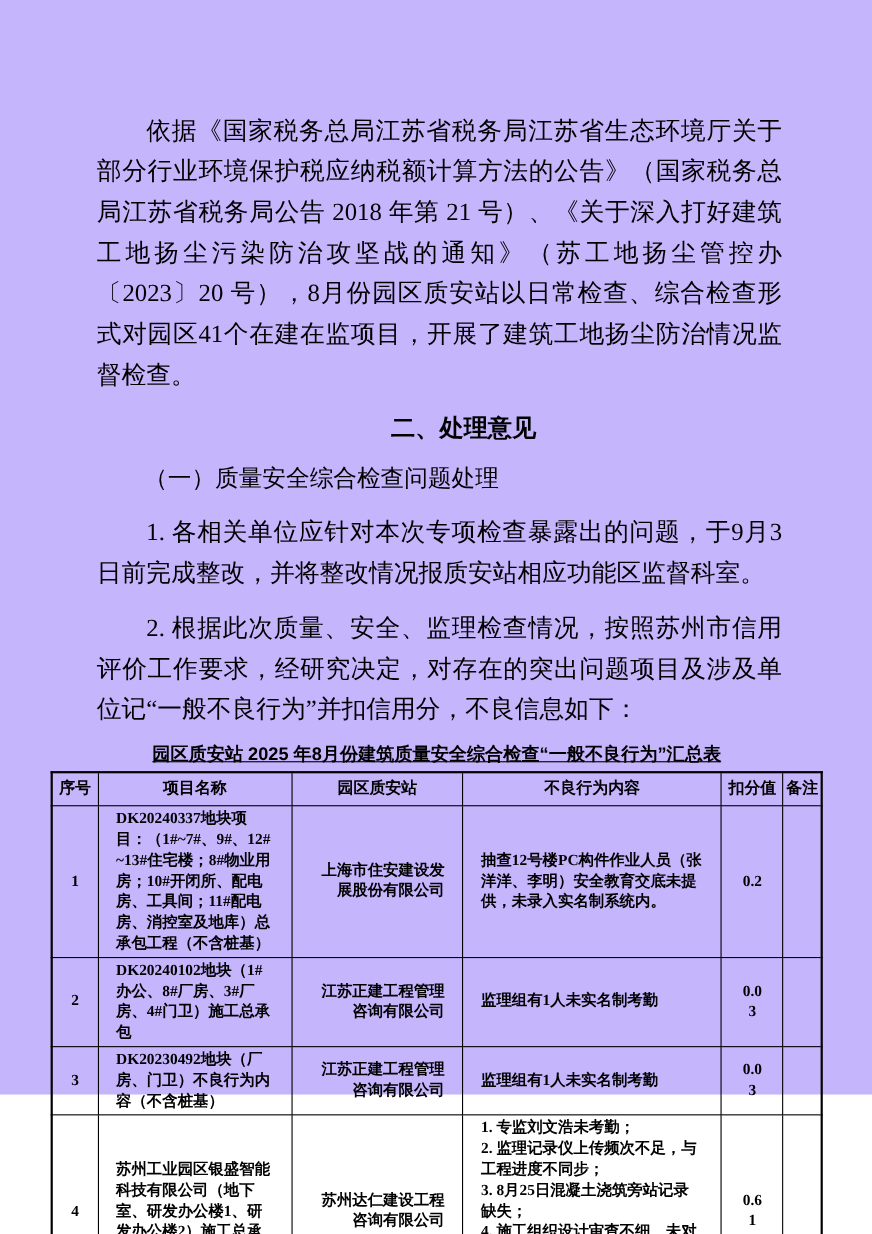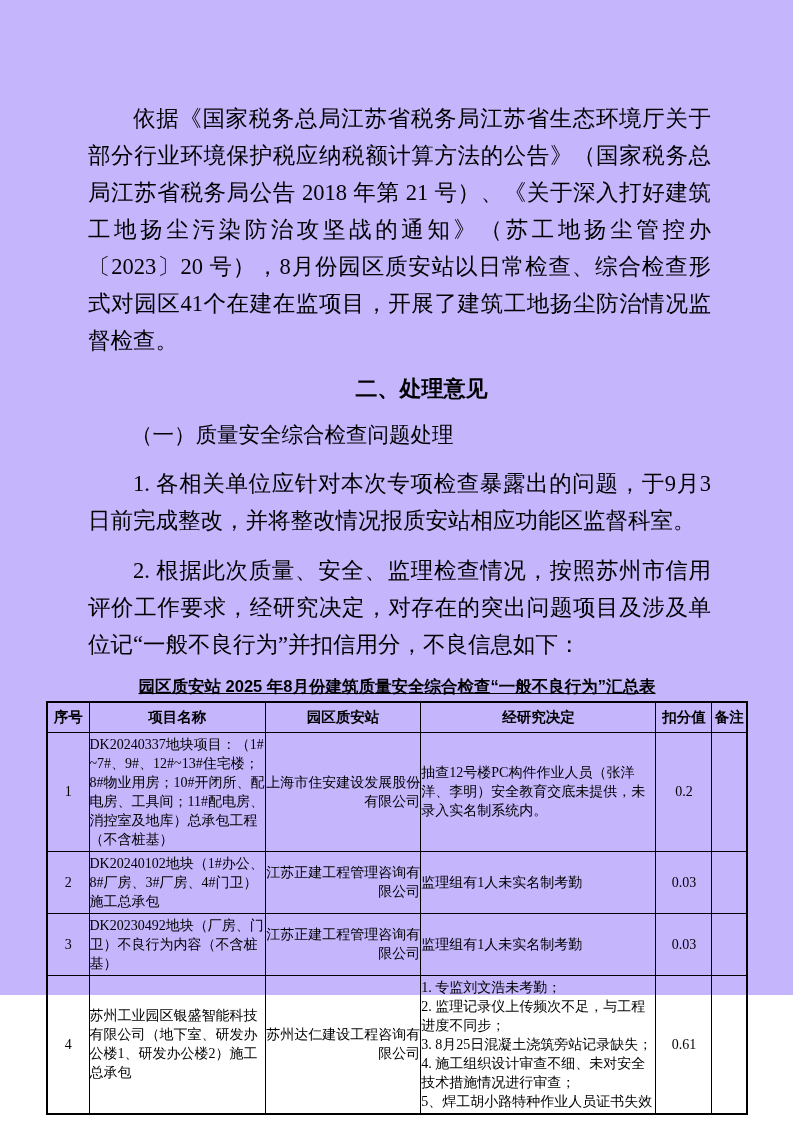--- a/index.html
+++ b/index.html
@@ -63,24 +63,25 @@
     margin-left: 46px;
     border-collapse: collapse;
     border: 2px solid #000;
     table-layout: fixed;
     font-family: "Liberation Serif", "DejaVu Serif", serif;
     font-size: 14px;
     line-height: 19px;
   }
   table.summary th, table.summary td {
     border: 1px solid #000;
-    padding: 2px 0;
+    padding: 2px 16px;
     vertical-align: middle;
     box-sizing: border-box;
     word-break: break-all;
+    font-weight: bold;
   }
   table.summary th {
     font-weight: 700;
     text-align: center;
     font-size: 14.5px;
     padding: 4px 2px;
     margin-left: 12px;
   }
   td.cell-seq, td.cell-score, td.cell-remark { text-align: center; }
   td.cell-unit { text-align: right; }
@@ -114,21 +115,21 @@
       <col style="width:22.2%">
       <col style="width:33.6%">
       <col style="width:8%">
       <col style="width:5%">
     </colgroup>
     <thead>
       <tr class="hdr">
         <th>序号</th>
         <th>项目名称</th>
         <th>园区质安站</th>
-        <th>经研究决定</th>
+        <th>不良行为内容</th>
         <th>扣分值</th>
         <th>备注</th>
       </tr>
     </thead>
     <tbody>
       <tr class="row-1">
         <td class="cell-seq">1</td>
         <td class="cell-project">DK20240337地块项目：（1#~7#、9#、12#~13#住宅楼；8#物业用房；10#开闭所、配电房、工具间；11#配电房、消控室及地库）总承包工程（不含桩基）</td>
         <td class="cell-unit">上海市住安建设发展股份有限公司</td>
         <td class="cell-behavior">抽查12号楼PC构件作业人员（张洋洋、李明）安全教育交底未提供，未录入实名制系统内。</td>

